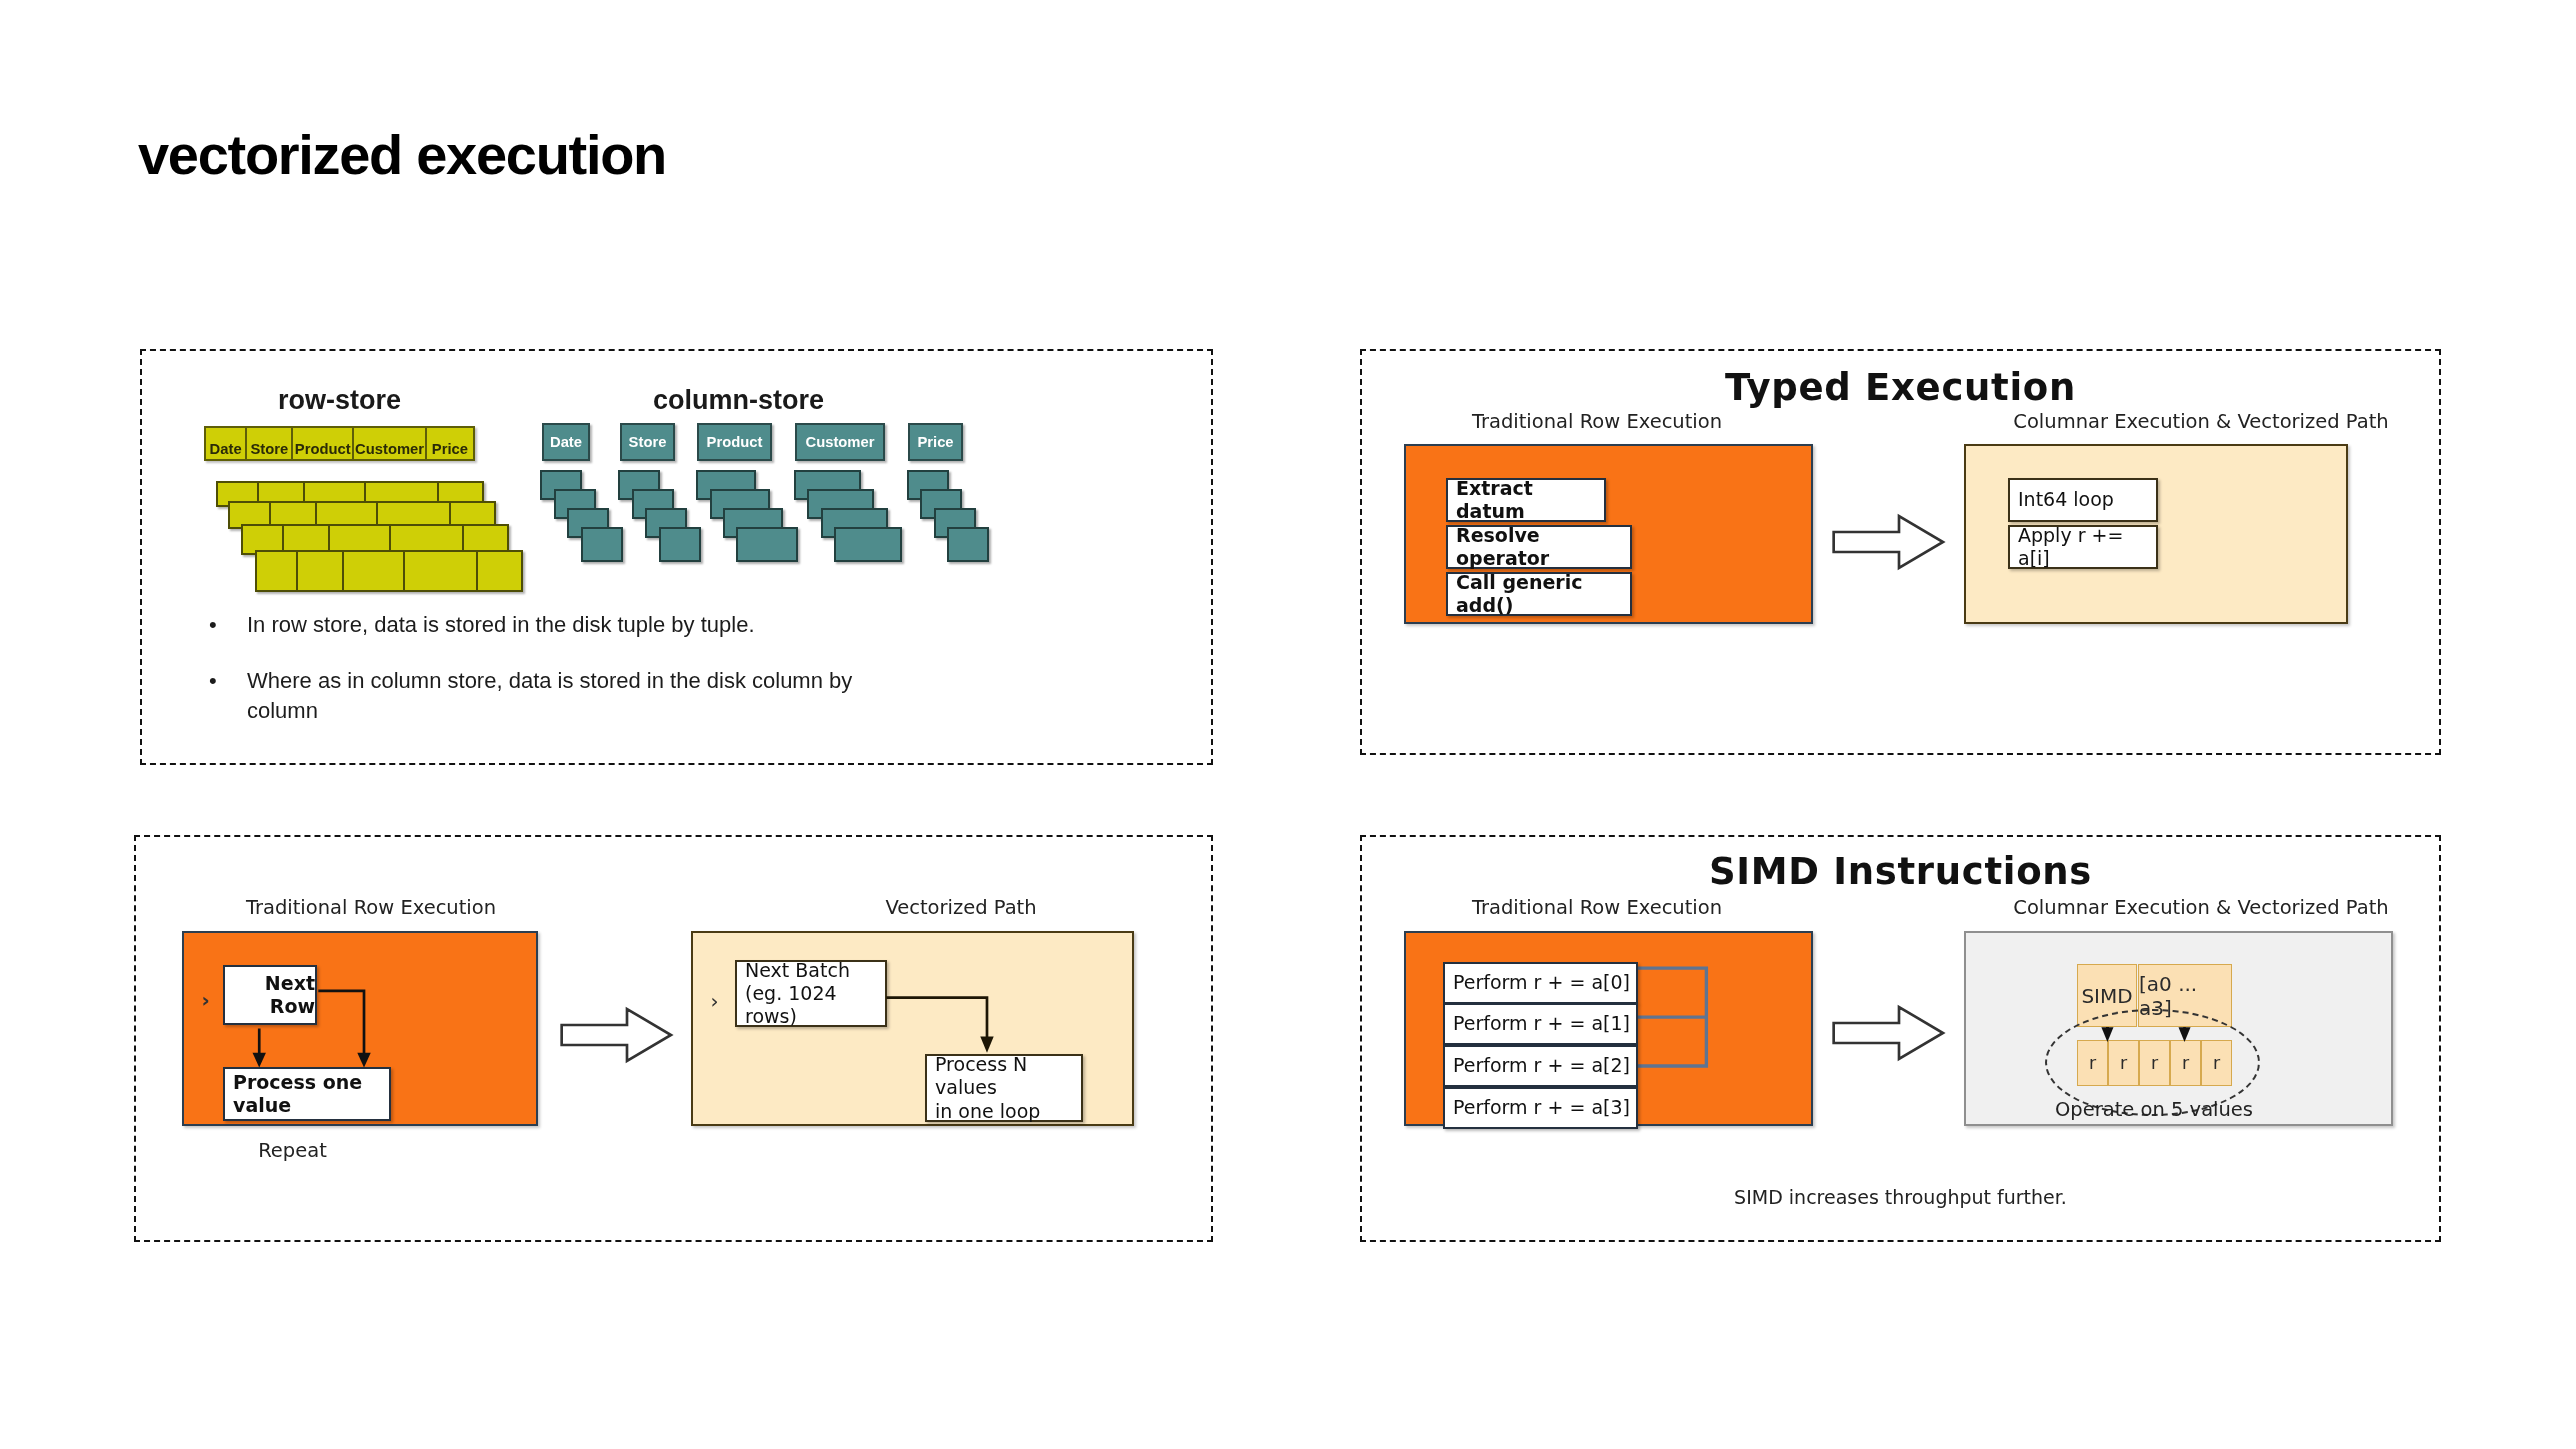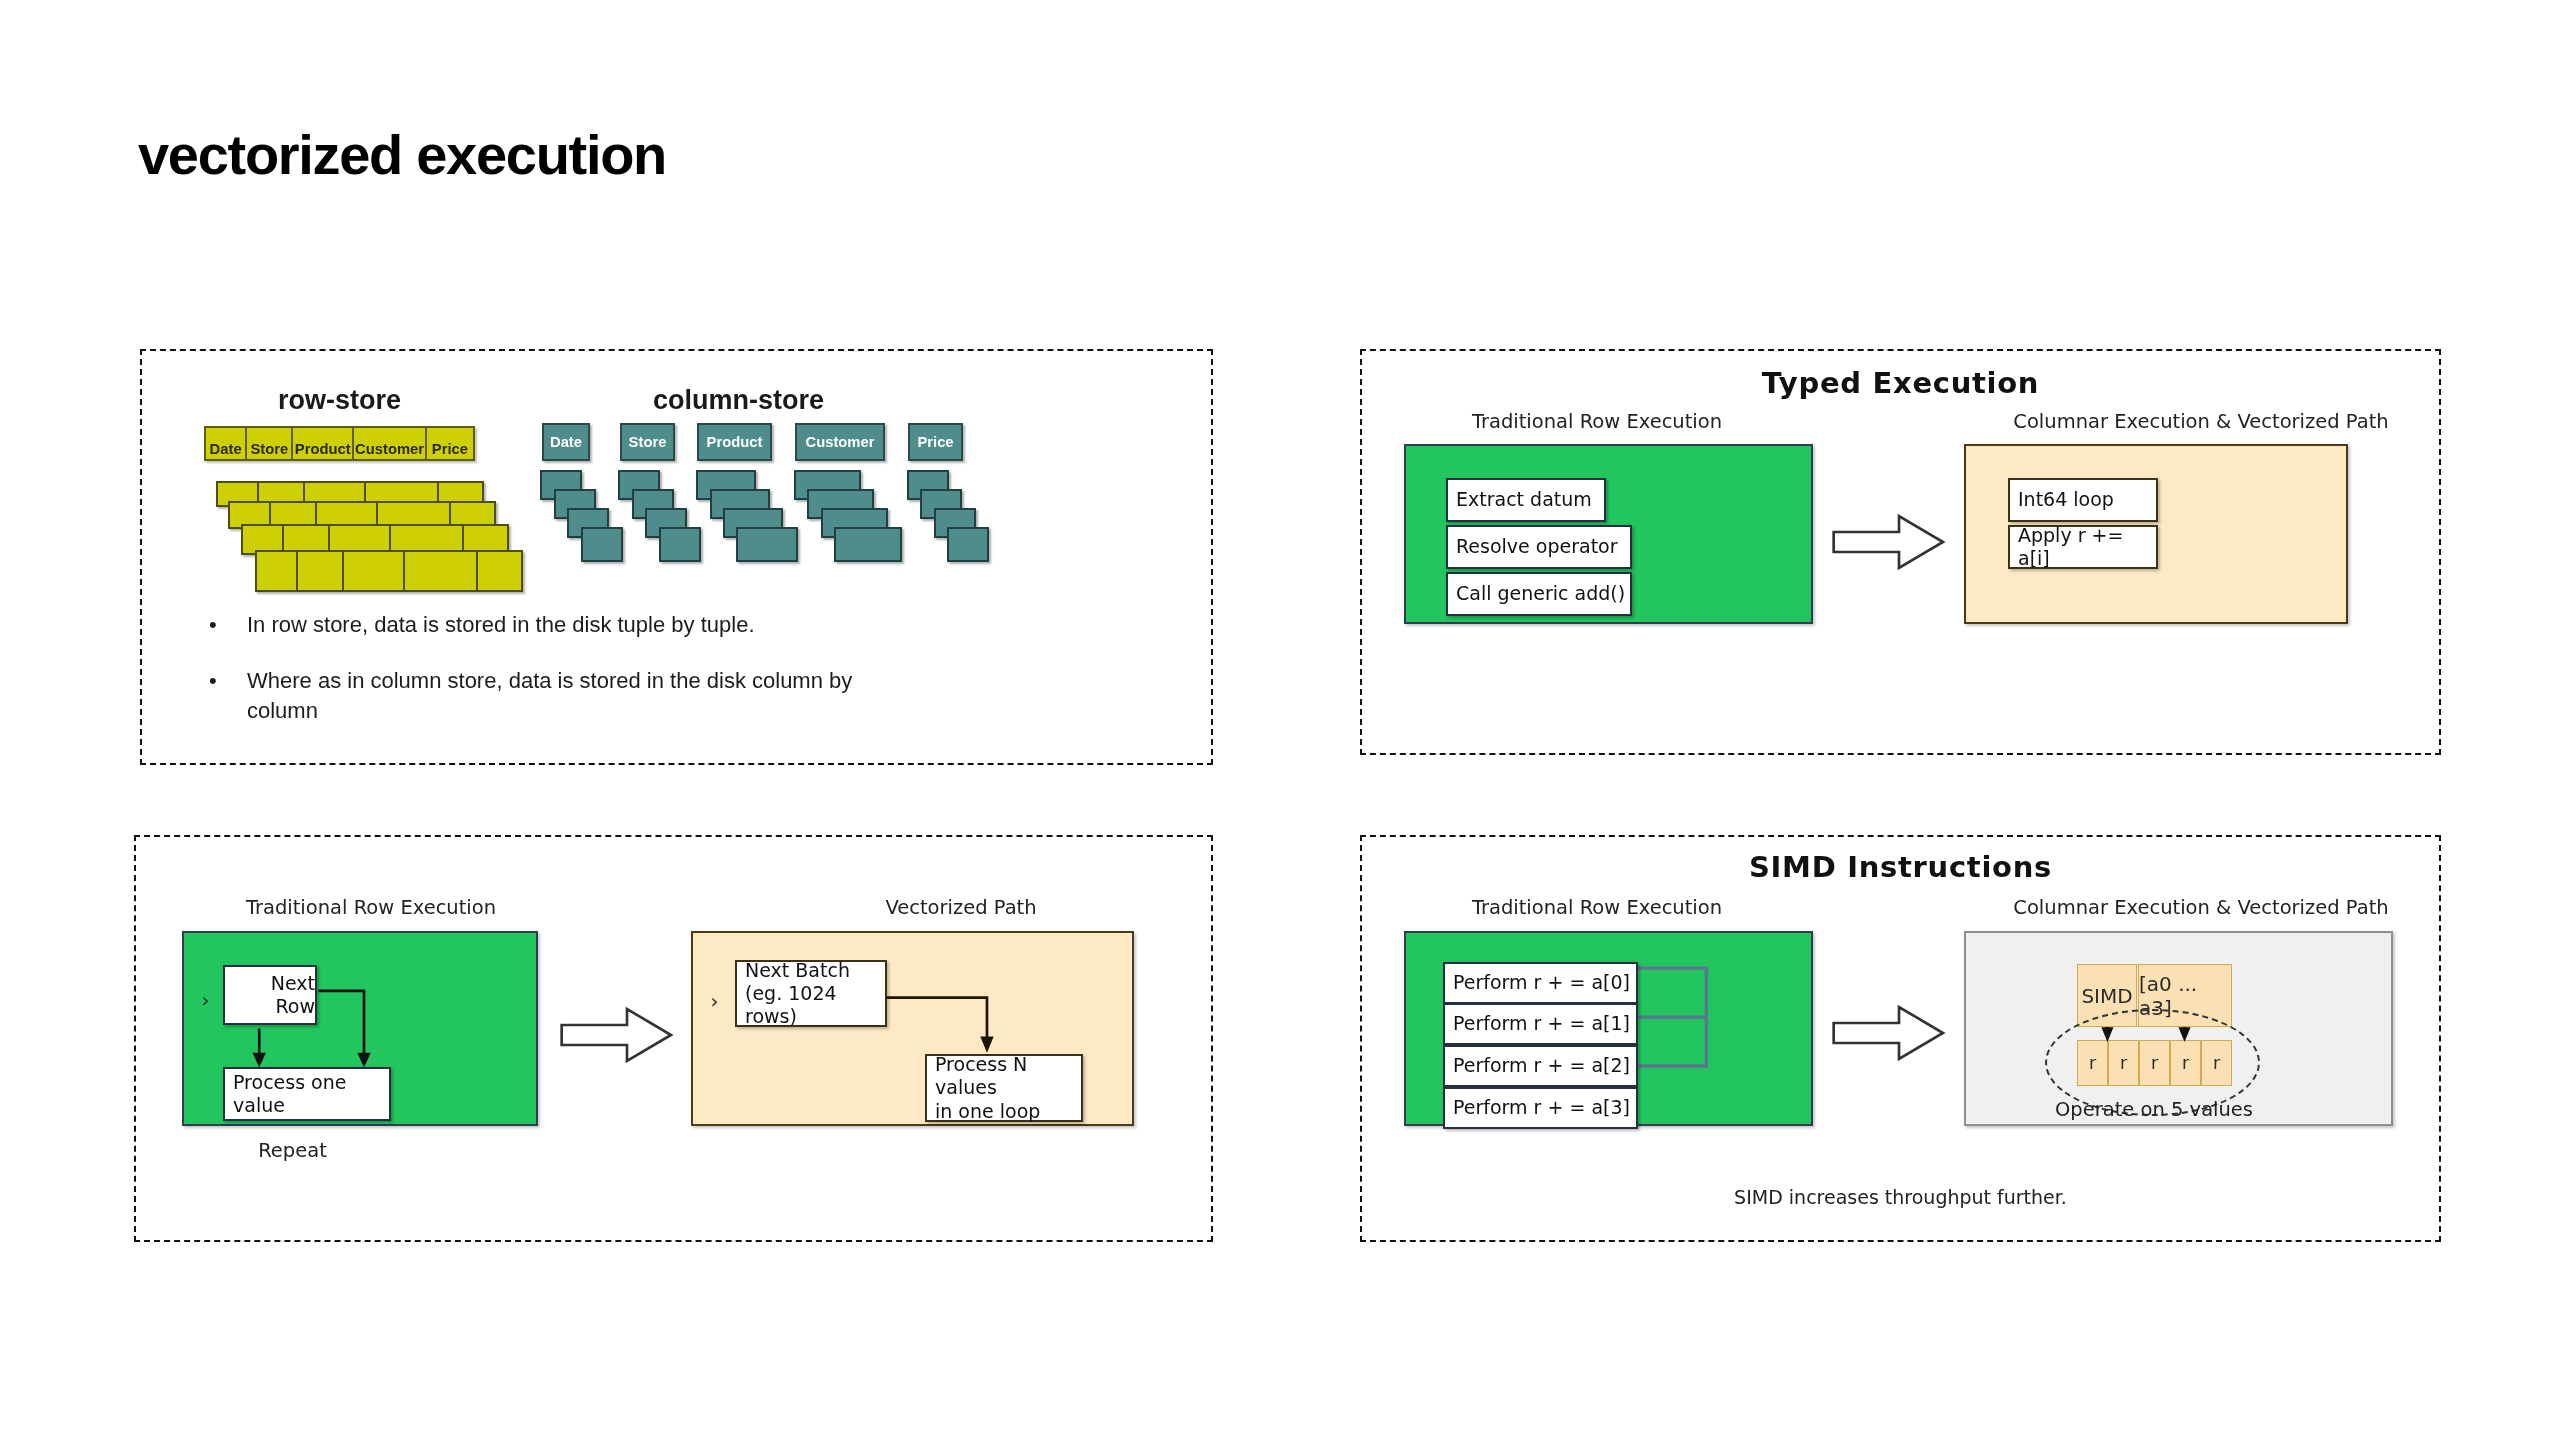--- a/index.html
+++ b/index.html
@@ -22,41 +22,41 @@
     box-sizing:border-box;
   }
   #panel-row-column{left:140px; top:349px; width:1073px; height:416px;}
   #panel-typed     {left:1360px; top:349px; width:1081px; height:406px;}
   #panel-batched   {left:134px; top:835px; width:1079px; height:407px;}
   #panel-simd      {left:1360px; top:835px; width:1081px; height:407px;}
 
   .panel-title{
     position:absolute; left:0; right:0; text-align:center;
     font-family:"DejaVu Sans", sans-serif;
-    font-weight:bold; font-size:29px; color:#111111;
+    font-weight:bold; font-size:37px; color:#111111;
     letter-spacing:0.7px;
   }
   .col-head{
     position:absolute; text-align:center;
     font-family:"DejaVu Sans", sans-serif;
     font-size:19.5px; color:#222222;
   }
   .panel-caption{
     position:absolute; left:0; right:0; text-align:center;
     font-family:"DejaVu Sans", sans-serif;
     font-size:19px; color:#222222;
   }
 
   
   .stage{
     position:absolute; box-sizing:border-box;
     border:2px solid #2c3e50;
     box-shadow:2px 2px 2.7px rgba(0,0,0,.22);
   }
-  .stage.blue  {background:#22c55e; border-color:#2c3e50;}
+  .stage.blue  {background:#f97316; border-color:#2c3e50;font-weight:bold;}
   .stage.cream {background:#fdeac4; border-color:#4a3b14;}
   .stage.gray  {background:#f0f0f0; border-color:#8f8f8f;}
 
   
   .step{
     position:absolute; box-sizing:border-box;
     background:#ffffff; border:2px solid #24303f;
     box-shadow:2px 2px 2.7px rgba(0,0,0,.25);
     display:flex; align-items:center;
     padding-left:8px;

